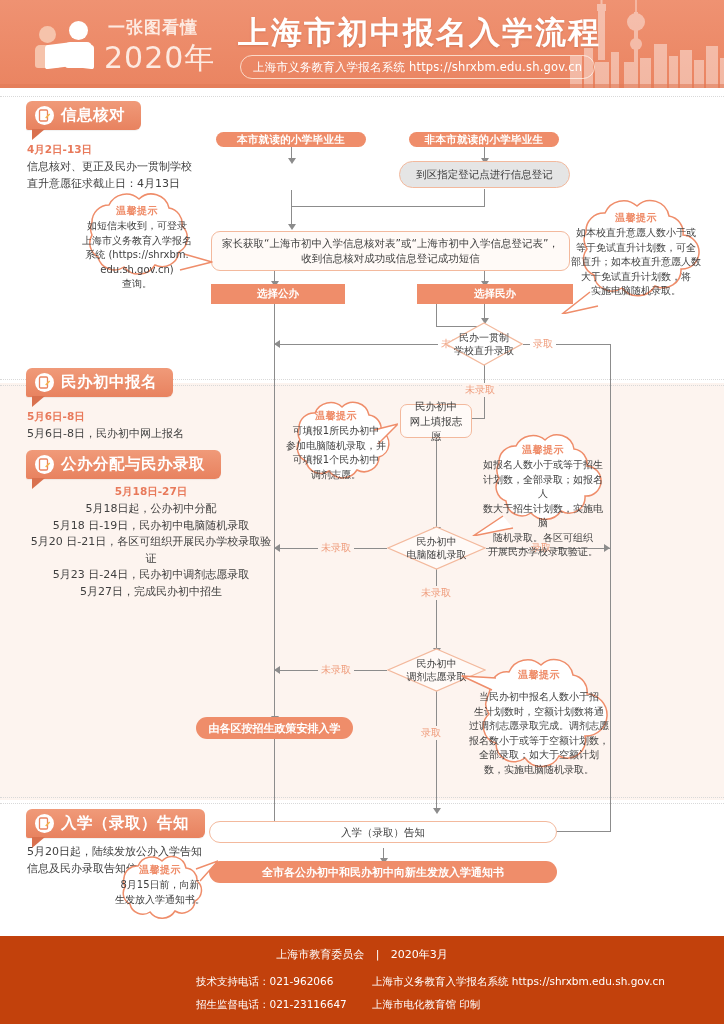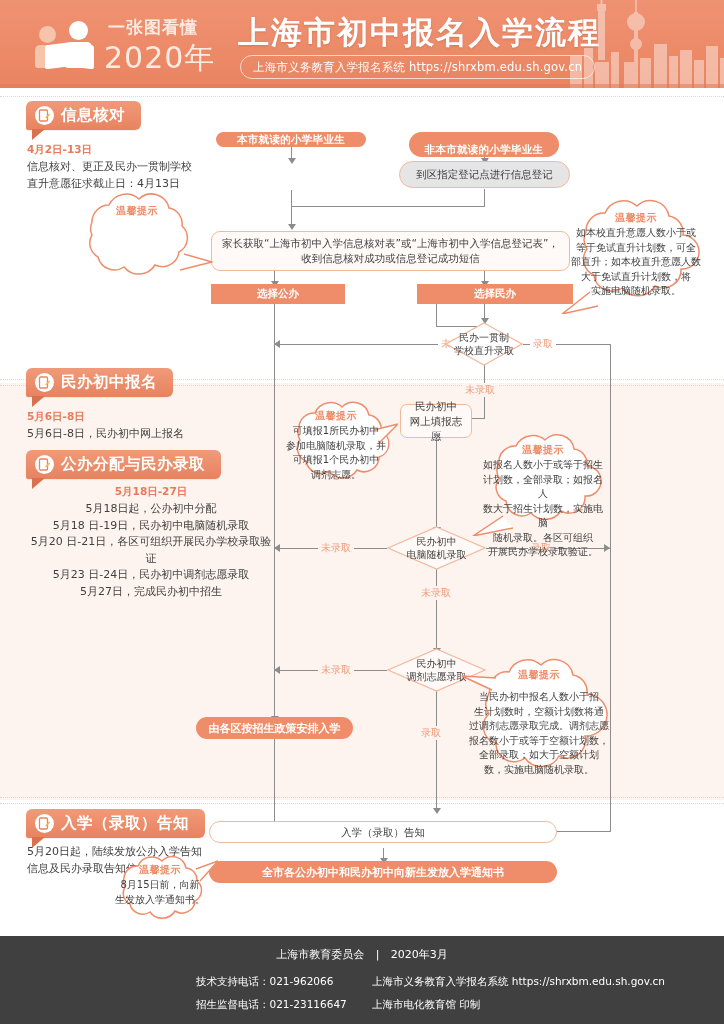--- a/index.html
+++ b/index.html
@@ -82,21 +82,21 @@
 
   
   .tip{position:absolute;}
   .tip svg{position:absolute;left:0;top:0;}
   .tip .tip-inner{position:absolute;left:0;top:0;width:100%;height:100%;
     display:flex;flex-direction:column;align-items:center;justify-content:flex-start;text-align:center;}
   .tip .tip-title{font-size:10px;color:#ef8d6a;font-weight:bold;letter-spacing:.5px;}
   .tip .tip-text{font-size:10px;color:#3f3f3f;line-height:14.5px;white-space:pre-line;}
 
   
-  .footer{position:absolute;left:0;top:936px;width:724px;height:88px;background:#404040;}
+  .footer{position:absolute;left:0;top:936px;width:724px;height:88px;background:#c2410c;}
   .ft-top{position:absolute;left:0;top:11px;width:724px;text-align:center;font-size:11px;color:#fff;}
   .ft-row{position:absolute;font-size:10.5px;color:#fff;}
   .ft-c1{left:196px;}
   .ft-c2{left:372px;}
 </style>
 </head>
 <body>
 
 <div id="page">
 
@@ -295,21 +295,21 @@
   <div class="ln lnh" style="left:274px;top:831px;width:58px;"></div>
   <div class="arrow-r" style="left:327px;top:827px;"></div>
 
   <div class="ln lnv" style="left:383px;top:848px;height:12px;"></div>
   <div class="arrow-d" style="left:380px;top:858px;"></div>
 
   <div class="node pill-solid" style="left:216px;top:132px;width:150px;height:15px;">
     <span class="node-txt">本市就读的小学毕业生</span>
   </div>
 
-  <div class="node pill-solid" style="left:409px;top:132px;width:150px;height:25px;align-items:flex-end;">
+  <div class="node pill-solid" style="left:409px;top:132px;width:150px;height:15px;">
     <span class="node-txt">非本市就读的小学毕业生</span>
   </div>
 
 
   <div class="node pill-out" style="left:399px;top:161px;width:171px;height:27px;">
     <span class="node-txt">到区指定登记点进行信息登记</span>
   </div>
 
   <div class="node box-out" style="left:211px;top:231px;width:359px;height:40px;border-radius:9px;">
     <span class="node-txt">家长获取“上海市初中入学信息核对表”或“上海市初中入学信息登记表”，
@@ -367,20 +367,25 @@
 
   <div class="tip" style="left:58px;top:192px;width:158px;height:98px;">
     <svg width="158" height="98" viewBox="0 0 158 98">
       <path d="M34 30 a17 17 0 0 1 17-17 a19 19 0 0 1 30-6 a18 18 0 0 1 30 9 a16 16 0 0 1 13 18
                a16 16 0 0 1 -3 26 a17 17 0 0 1 -24 13 a19 19 0 0 1 -31 2 a17 17 0 0 1 -26 -10
                a16 16 0 0 1 -6 -22 a16 16 0 0 1 0 -13 Z" fill="#ffffff" stroke="#ef8d6a" stroke-width="1.5"></path>
       <path d="M126 62 L154 70 L122 78" fill="#ffffff" stroke="#ef8d6a" stroke-width="1.5" stroke-linejoin="round"></path>
     </svg>
     <div class="tip-inner" style="padding-top:12px;">
       <div class="tip-title">温馨提示</div>
+      <div class="tip-text" style="width:136px;margin-top:1px;">如短信未收到，可登录
+上海市义务教育入学报名
+系统 (https://shrxbm.
+edu.sh.gov.cn)
+查询。</div>
     </div>
   </div>
 
   <div class="tip" style="left:556px;top:196px;width:160px;height:118px;">
     <svg width="160" height="118" viewBox="0 0 160 118">
       <path d="M30 36 a18 18 0 0 1 19-19 a20 20 0 0 1 32-7 a19 19 0 0 1 32 10 a17 17 0 0 1 14 19
                a17 17 0 0 1 -2 34 a18 18 0 0 1 -26 17 a20 20 0 0 1 -33 2 a18 18 0 0 1 -28 -13
                a17 17 0 0 1 -7 -26 a17 17 0 0 1 -1 -17 Z" fill="#ffffff" stroke="#ef8d6a" stroke-width="1.5"></path>
       <path d="M34 96 L6 118 L42 110" fill="#ffffff" stroke="#ef8d6a" stroke-width="1.5" stroke-linejoin="round"></path>
     </svg>

